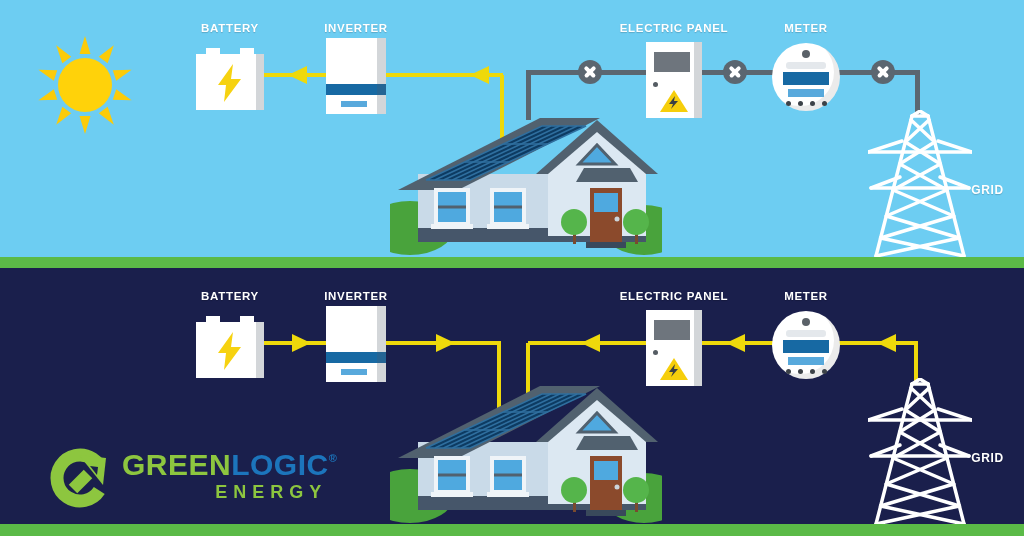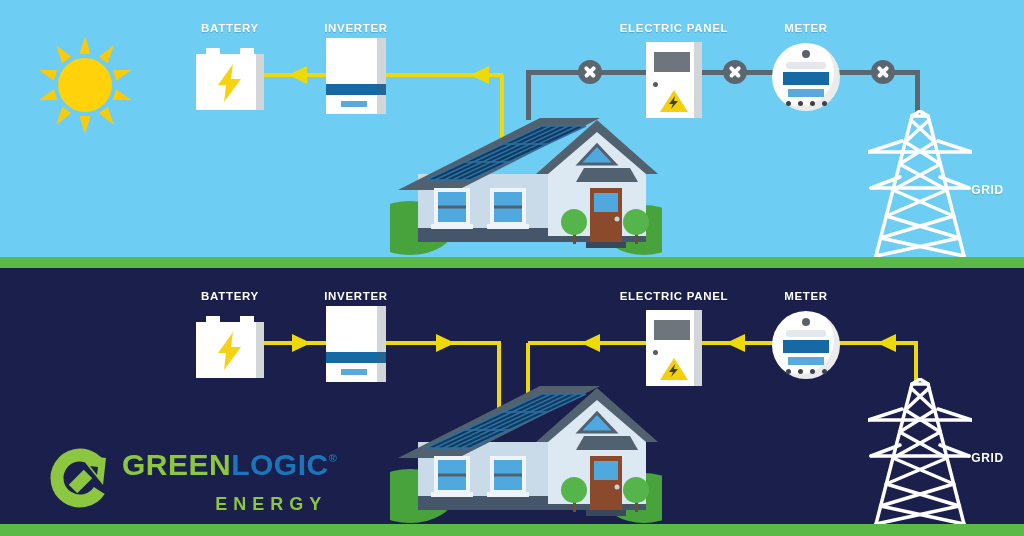--- a/index.html
+++ b/index.html
@@ -77,21 +77,21 @@
 
   
   .logo{position:absolute;left:46px;top:174px;display:flex;align-items:flex-start;z-index:6;}
   .logo-mark{margin-right:6px;}
   .logo-text{display:flex;flex-direction:column;margin-top:8px;}
   .logo-line1{font-size:30px;font-weight:bold;letter-spacing:.5px;line-height:1;white-space:nowrap;}
   .logo-green{color:var(--logo-green);}
   .logo-blue{color:var(--logo-blue);}
   .logo-reg{font-size:11px;color:var(--logo-blue);vertical-align:13px;font-weight:bold;}
   .logo-energy{font-size:18px;font-weight:bold;color:var(--logo-green);letter-spacing:6px;
-               align-self:flex-end;margin-top:14px;margin-right:10px;}
+               align-self:flex-end;margin-top:2px;margin-right:10px;}
 </style>
 </head>
 <body>
 
 <div id="stage">
 
   <div class="section day">
 
     <svg class="icon celestial" style="left:30px;top:30px" width="110" height="110" viewBox="0 0 110 110">
       <g fill="#fbcb09">

